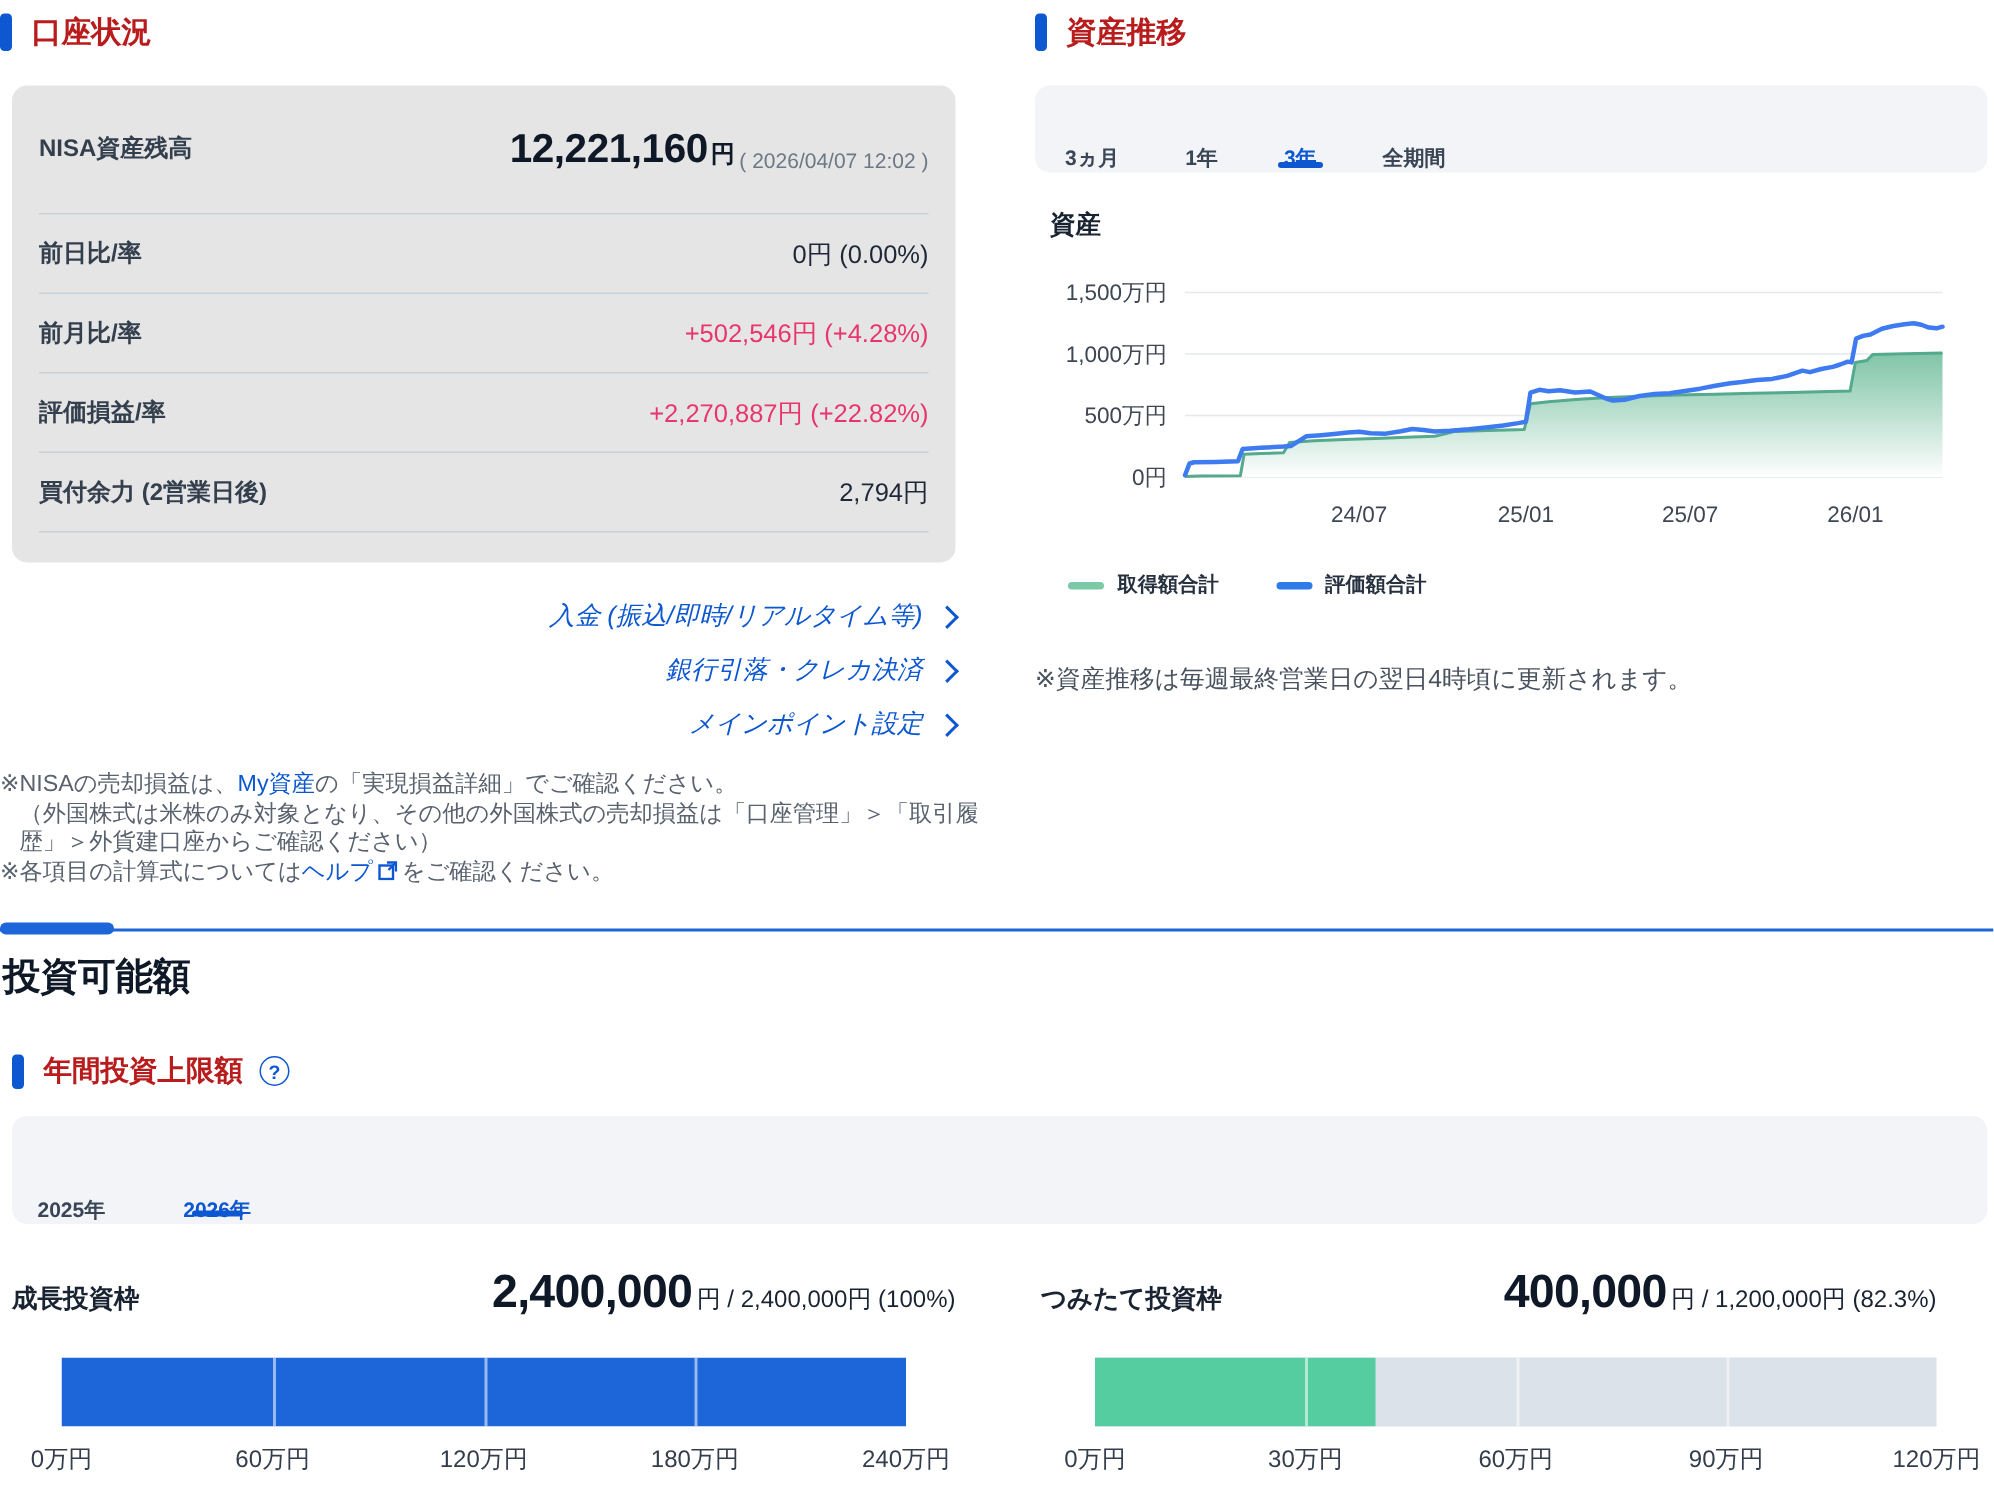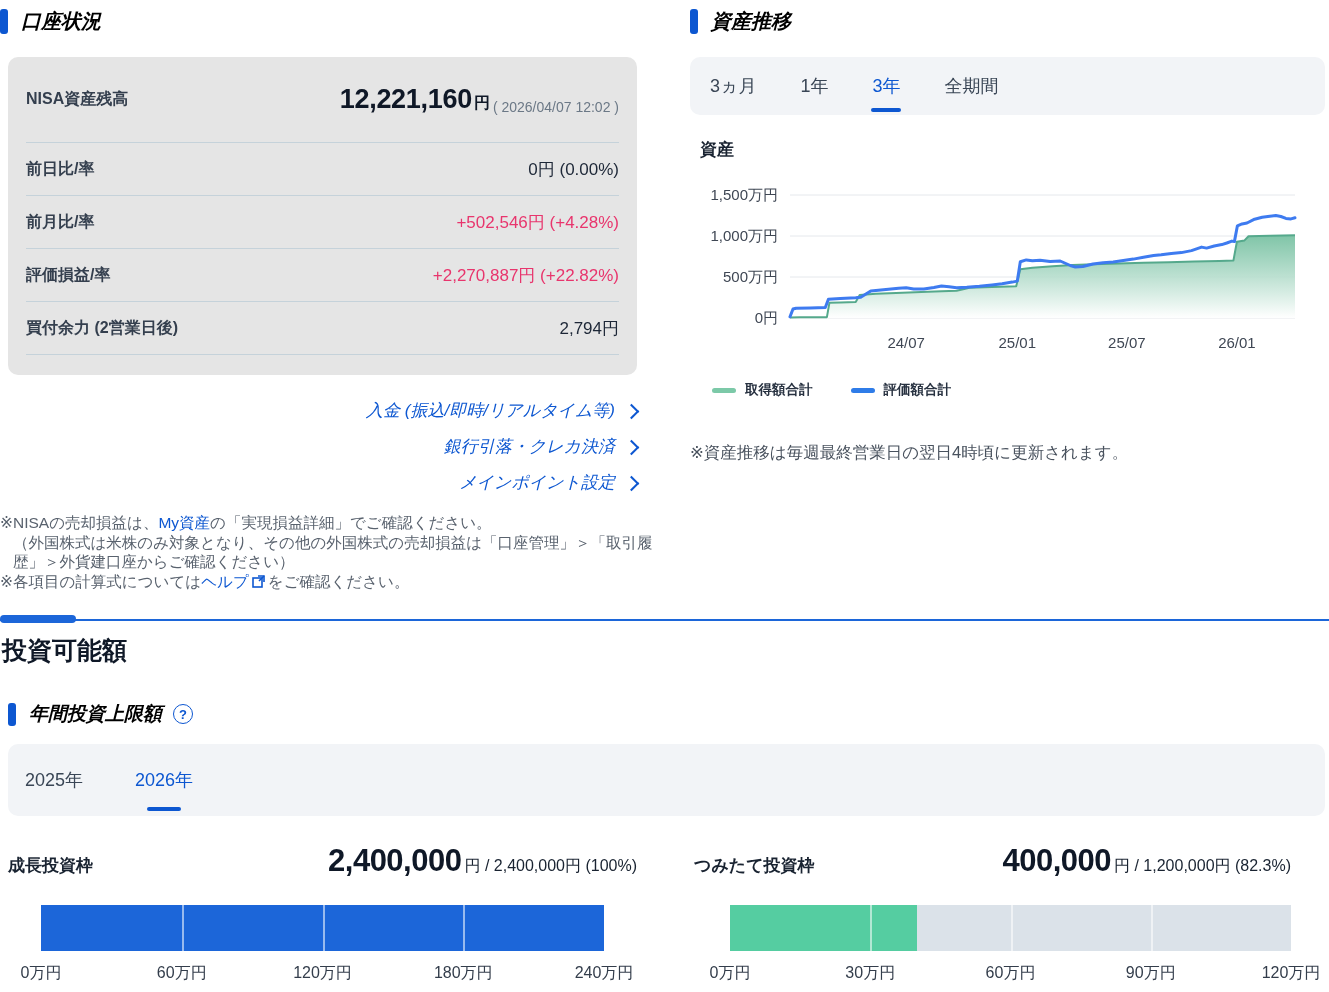--- a/index.html
+++ b/index.html
@@ -3,21 +3,21 @@
 <meta charset="utf-8">
 <title>NISA Dashboard</title>
 <style>
   html,body{margin:0;padding:0;}
   body{
     width:1329px;height:992px;position:relative;overflow:hidden;background:#ffffff;
     font-family:"Liberation Sans","DejaVu Sans",sans-serif;color:#1d2737;
   }
   .sec-head{position:absolute;display:flex;align-items:center;gap:13px;}
   .accent-bar{width:8px;height:25px;border-radius:3px;background:#0d57d1;flex:0 0 auto;}
-  .sec-title{font-size:20px;font-weight:bold;color:#000000;white-space:nowrap;font-style:italic;}
+  .sec-title{font-size:20px;font-weight:bold;color:#b91c1c;white-space:nowrap;}
 
   
   .card{position:absolute;left:8px;top:57px;width:629px;height:318px;background:#e5e5e5;
         border-radius:10px;padding:0 18px;box-sizing:border-box;}
   .balance-row{display:flex;justify-content:space-between;align-items:center;height:85px;
         border-bottom:1px solid #c5d2da;}
   .row-label{font-size:16px;font-weight:bold;color:#343f4e;white-space:nowrap;}
   .balance-right{display:flex;flex-direction:row;align-items:flex-end;gap:3px;}
   .balance-value-line{display:flex;align-items:baseline;}
   .balance-value{font-size:27px;font-weight:bold;color:#0f1827;letter-spacing:-0.3px;}
@@ -39,22 +39,22 @@
   
   .notes{position:absolute;left:0;top:513px;width:656px;font-size:15.5px;line-height:1.27;color:#59626e;}
   .note-paren{padding-left:13px;}
   .note-link{color:#0d57d1;cursor:pointer;text-decoration:none;}
   .ext-icon{display:inline-block;vertical-align:-1px;margin:0 3px;}
 
   
   .tabbar{position:absolute;background:#f2f4f7;border-radius:10px;display:flex;align-items:center;box-sizing:border-box;}
   .chart-tabbar{left:690px;top:57px;width:635px;height:58px;padding-left:20px;gap:44px;}
   .year-tabbar{left:8px;top:744px;width:1317px;height:72px;padding-left:17px;gap:52px;}
-  .tab{position:relative;font-size:18px;font-weight:normal;color:#3a4656;cursor:pointer;
-        height:100%;display:flex;align-items:center;white-space:nowrap;}
+  .tab{position:relative;font-size:14px;font-weight:bold;color:#3a4656;cursor:pointer;
+        height:100%;display:flex;align-items:flex-end;white-space:nowrap;}
   .tab.selected{color:#0d57d1;}
   .tab-underline{position:absolute;left:50%;transform:translateX(-50%);bottom:5px;width:34px;
         height:4px;border-radius:2px;background:#0d57d1;}
   .chart-tabbar .tab-underline{bottom:3px;width:30px;}
 
   
   .chart-ylabel{position:absolute;left:700px;top:138px;font-size:17px;font-weight:bold;color:#192331;}
   #asset-svg{position:absolute;left:690px;top:178px;}
   .legend{position:absolute;left:712px;top:381px;display:flex;gap:38px;}
   .legend-item{display:flex;align-items:center;gap:9px;cursor:pointer;}

